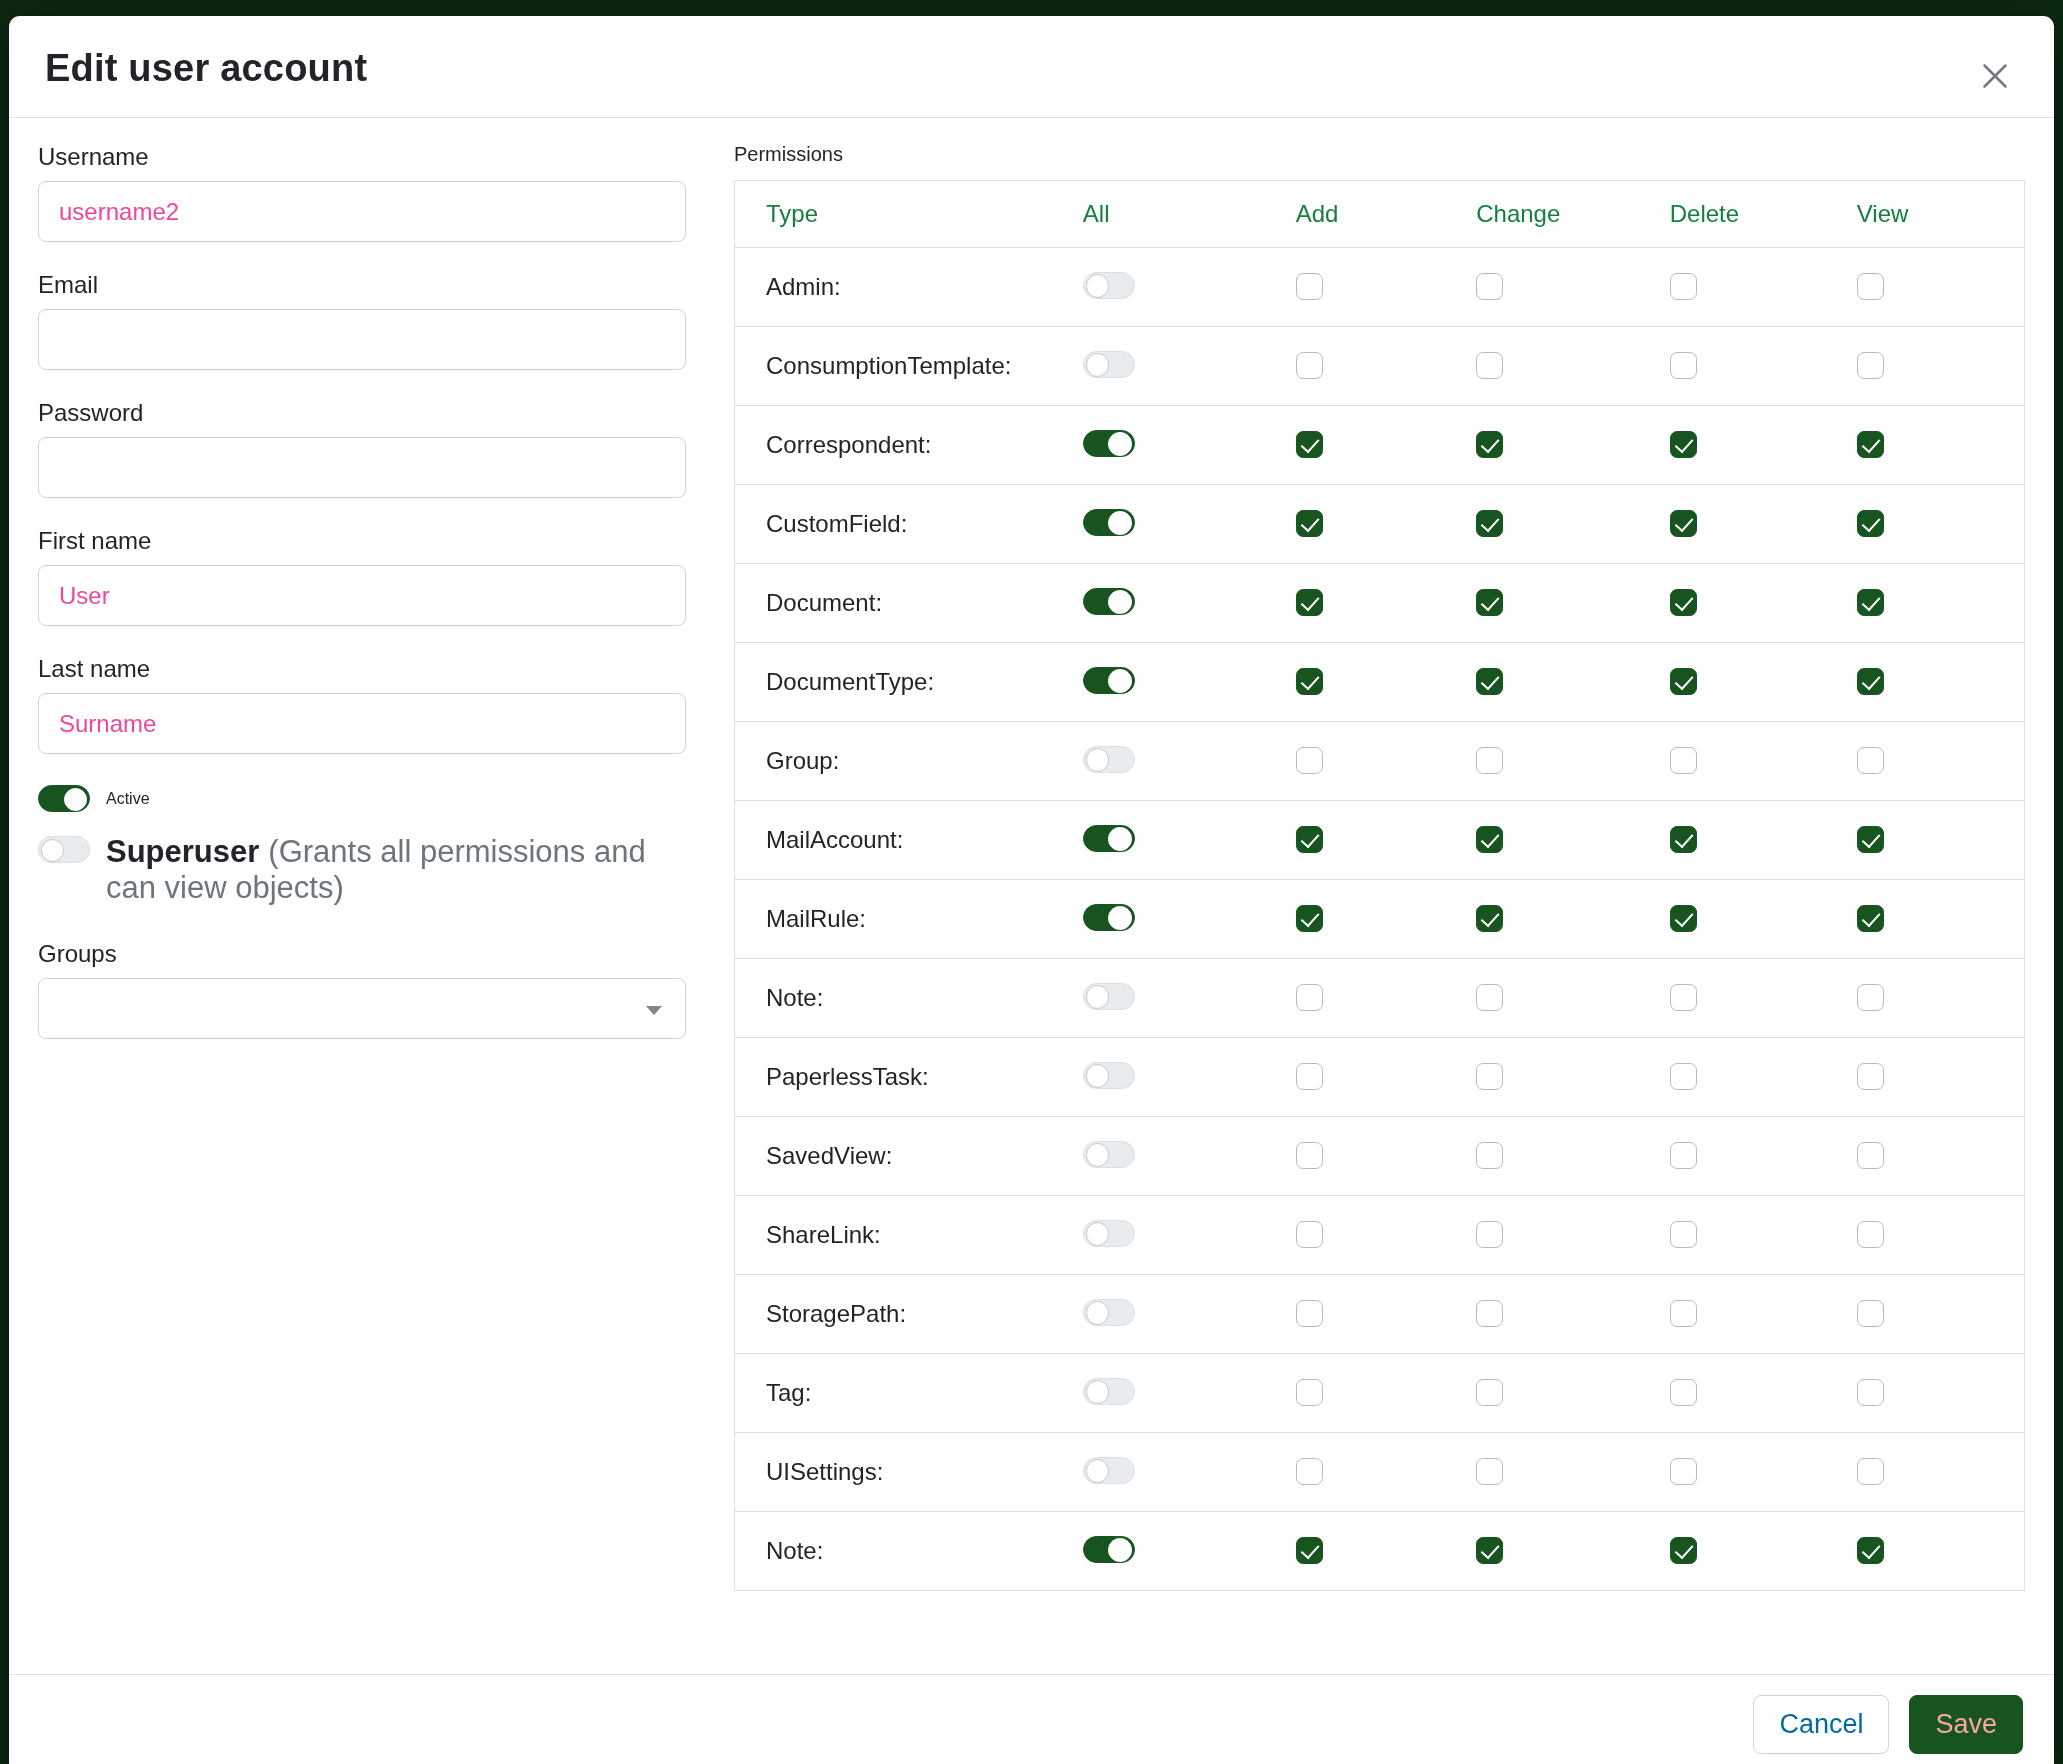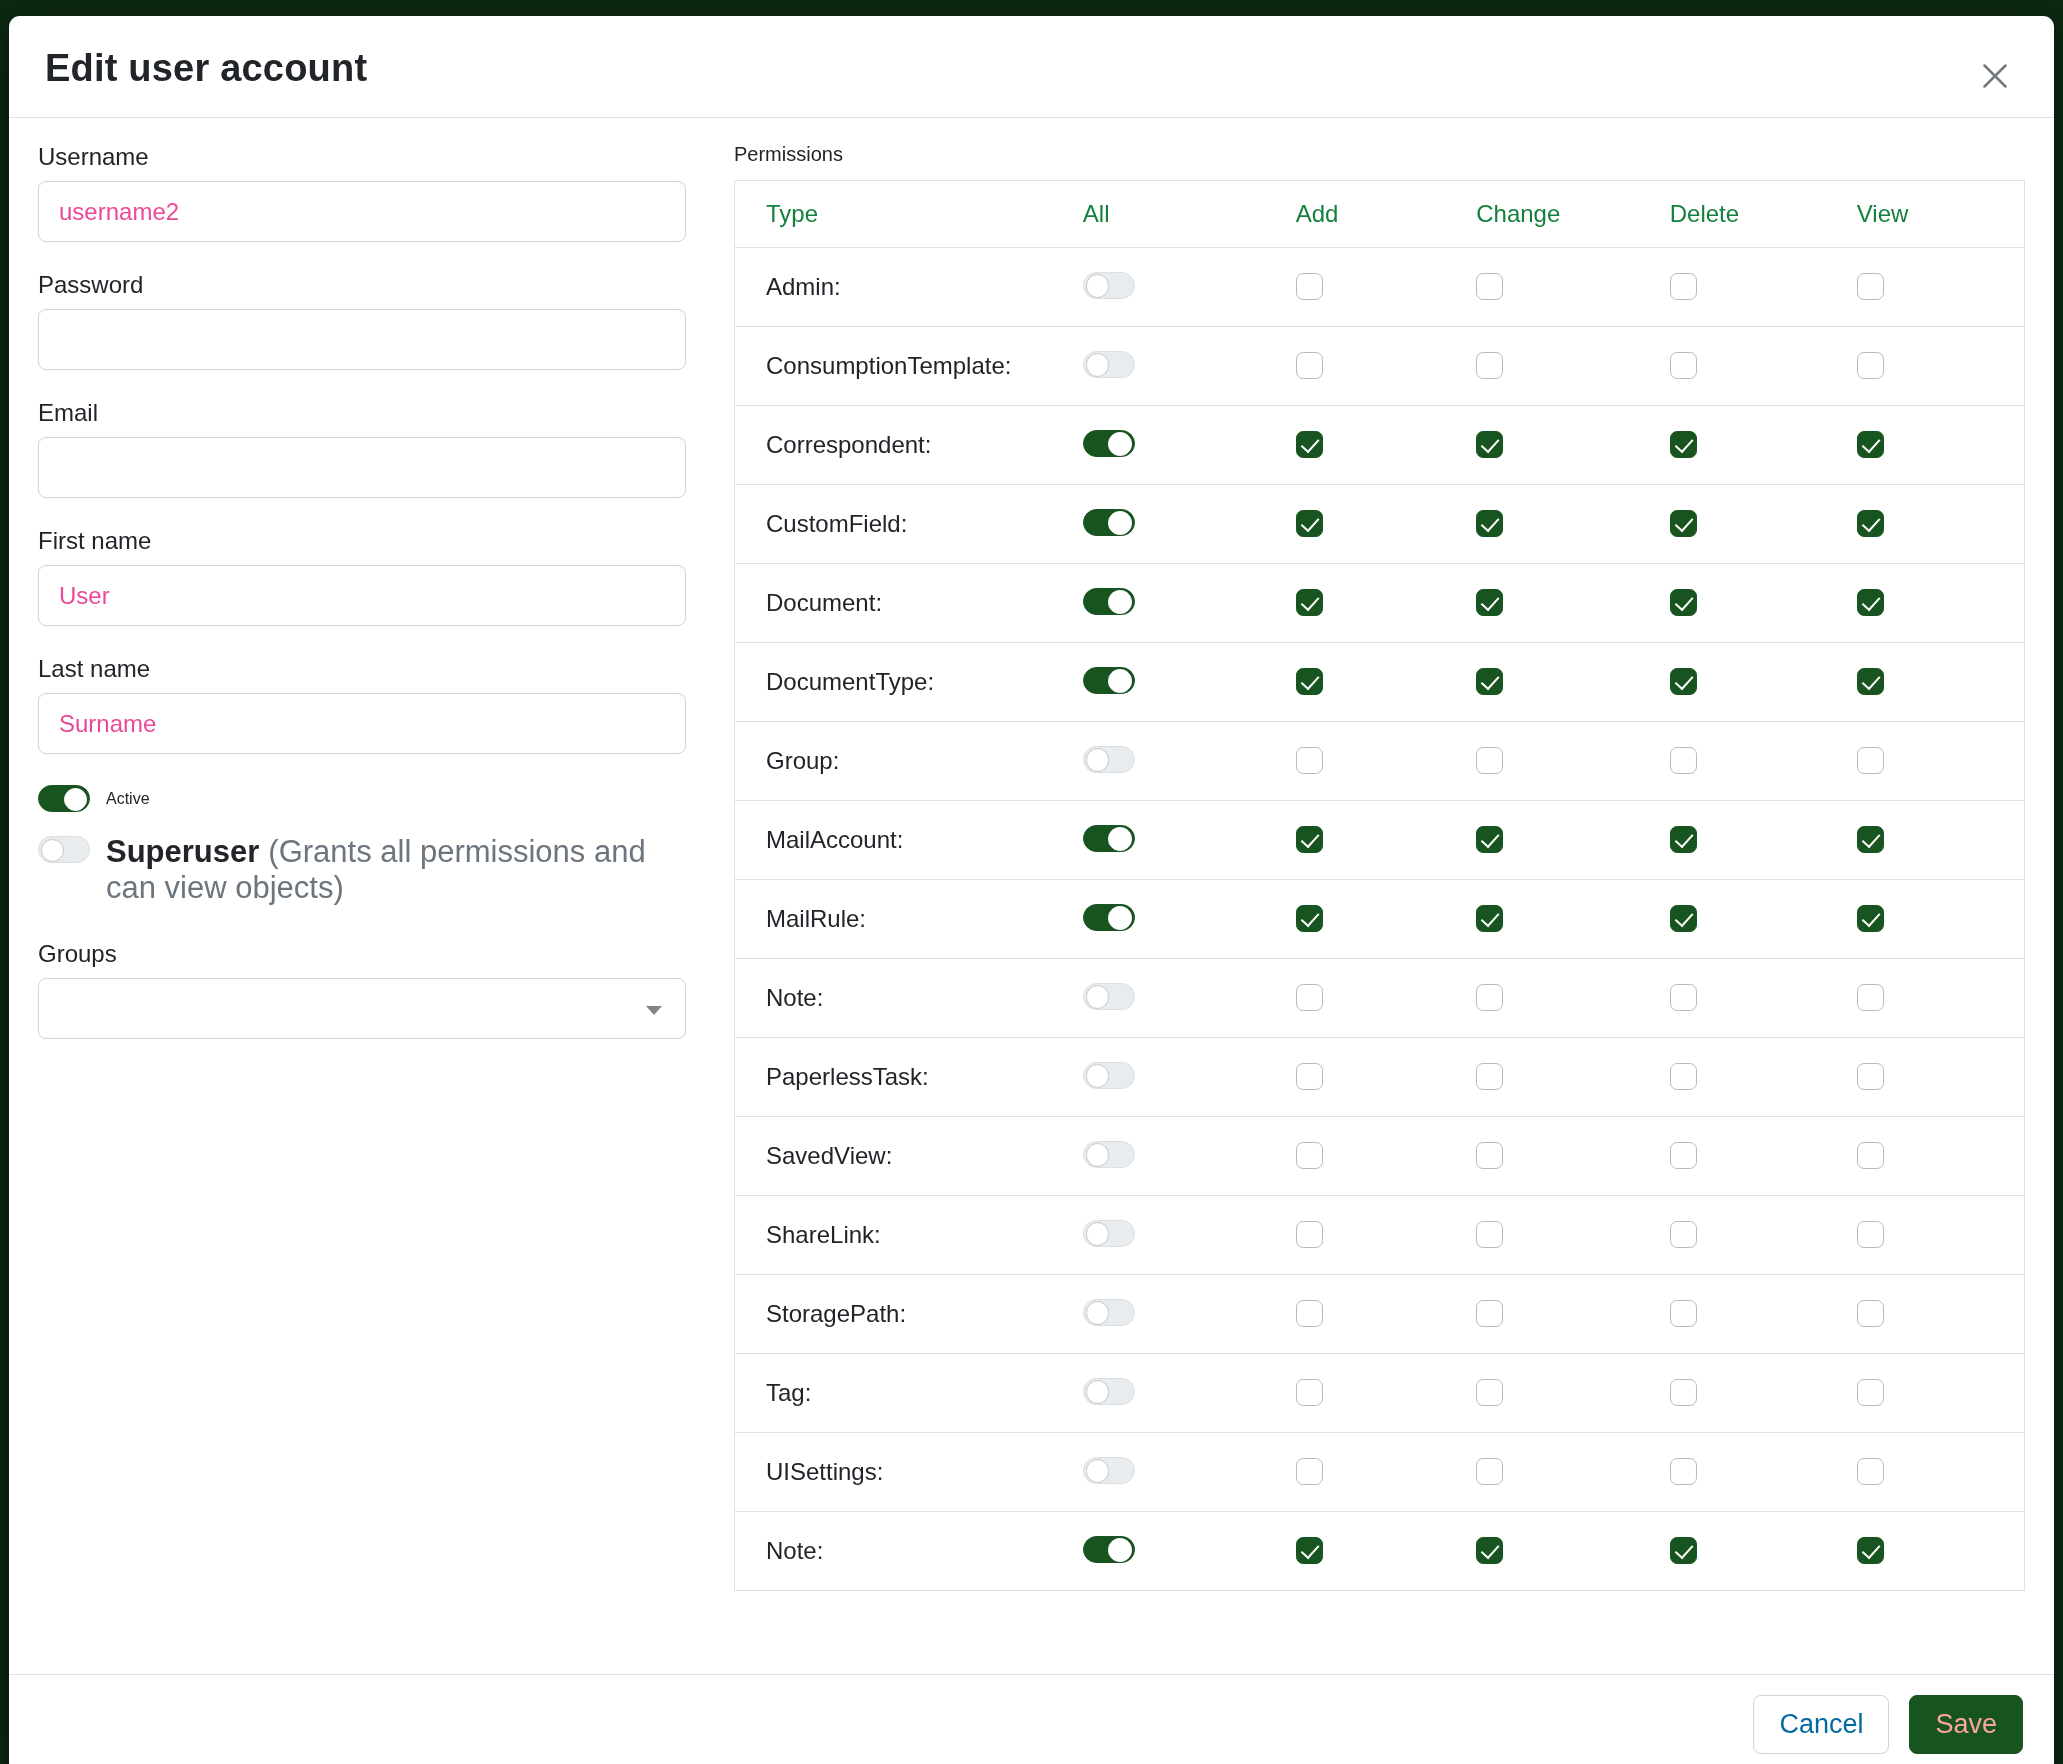--- a/index.html
+++ b/index.html
@@ -117,26 +117,26 @@
   </div>
 
   <div class="modal-body">
 
     <div class="form-col">
       <div class="form-group">
         <label class="form-label">Username</label>
         <input class="text-input" type="text" value="username2" style="">
       </div>
       <div class="form-group">
+        <label class="form-label">Email</label>
+        <input class="text-input" type="text" value="" style="">
+      </div>
+      <div class="form-group">
         <label class="form-label">Password</label>
         <input class="text-input" type="password" value="" style="">
-      </div>
-      <div class="form-group">
-        <label class="form-label">Email</label>
-        <input class="text-input" type="text" value="" style="">
       </div>
       <div class="form-group">
         <label class="form-label">First name</label>
         <input class="text-input" type="text" value="User" style="">
       </div>
       <div class="form-group">
         <label class="form-label">Last name</label>
         <input class="text-input" type="text" value="Surname" style="">
       </div>
 

